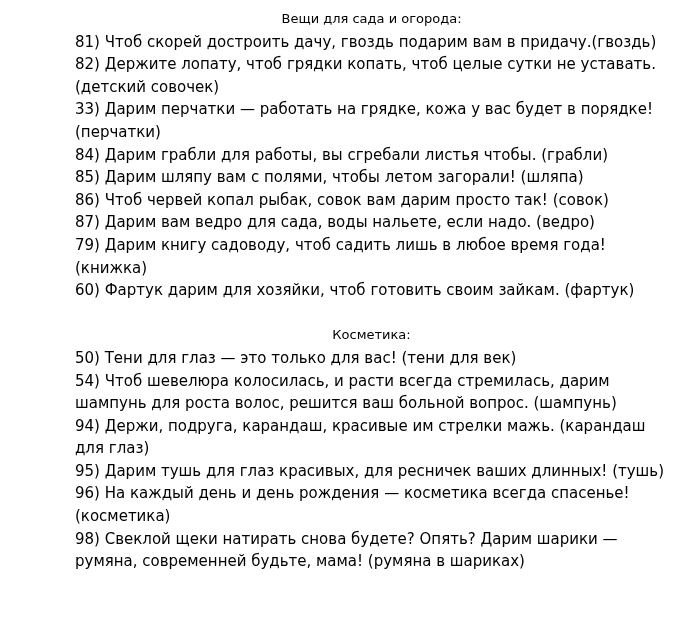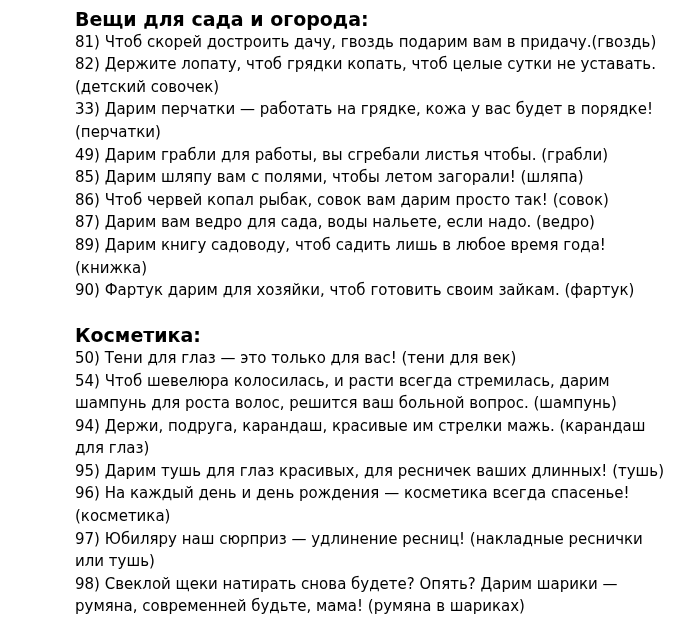--- a/index.html
+++ b/index.html
@@ -18,52 +18,52 @@
     padding: 8px 32px 10px 75px;
     width: 700px;
     color: #000000;
     font-size: 15px;
     line-height: 22.6px;
   }
   .doc-section { margin: 0; }
   .doc-section.second { margin-top: 22.6px; }
   .section-title {
     margin: 0;
-    font-size: 19px;
-    font-weight: bold;
+    font-size: 13px;
+    font-weight: normal;
     line-height: 22.6px;
+    text-align: center;
   }
   .list-item {
     margin: 0;
     max-width: 592px;
   }
 </style>
 </head>
 <body>
 
 <main class="doc">
 
   <section class="doc-section">
     <h2 class="section-title">Вещи для сада и огорода:</h2>
     <p class="list-item">81) Чтоб скорей достроить дачу, гвоздь подарим вам в придачу.(гвоздь)</p>
     <p class="list-item">82) Держите лопату, чтоб грядки копать, чтоб целые сутки не уставать. (детский совочек)</p>
     <p class="list-item">33) Дарим перчатки — работать на грядке, кожа у вас будет в порядке! (перчатки)</p>
-    <p class="list-item">49) Дарим грабли для работы, вы сгребали листья чтобы. (грабли)</p>
+    <p class="list-item">84) Дарим грабли для работы, вы сгребали листья чтобы. (грабли)</p>
     <p class="list-item">85) Дарим шляпу вам с полями, чтобы летом загорали! (шляпа)</p>
     <p class="list-item">86) Чтоб червей копал рыбак, совок вам дарим просто так! (совок)</p>
     <p class="list-item">87) Дарим вам ведро для сада, воды нальете, если надо. (ведро)</p>
-    <p class="list-item">89) Дарим книгу садоводу, чтоб садить лишь в любое время года! (книжка)</p>
-    <p class="list-item">90) Фартук дарим для хозяйки, чтоб готовить своим зайкам. (фартук)</p>
+    <p class="list-item">79) Дарим книгу садоводу, чтоб садить лишь в любое время года! (книжка)</p>
+    <p class="list-item">60) Фартук дарим для хозяйки, чтоб готовить своим зайкам. (фартук)</p>
   </section>
 
   <section class="doc-section second">
     <h2 class="section-title">Косметика:</h2>
     <p class="list-item">50) Тени для глаз — это только для вас! (тени для век)</p>
     <p class="list-item">54) Чтоб шевелюра колосилась, и расти всегда стремилась, дарим шампунь для роста волос, решится ваш больной вопрос. (шампунь)</p>
     <p class="list-item">94) Держи, подруга, карандаш, красивые им стрелки мажь. (карандаш для глаз)</p>
     <p class="list-item">95) Дарим тушь для глаз красивых, для ресничек ваших длинных! (тушь)</p>
     <p class="list-item">96) На каждый день и день рождения — косметика всегда спасенье! (косметика)</p>
-    <p class="list-item">97) Юбиляру наш сюрприз — удлинение ресниц! (накладные реснички или тушь)</p>
     <p class="list-item">98) Свеклой щеки натирать снова будете? Опять? Дарим шарики — румяна, современней будьте, мама! (румяна в шариках)</p>
 
   </section>
 
 </main>
 
 </body></html>

